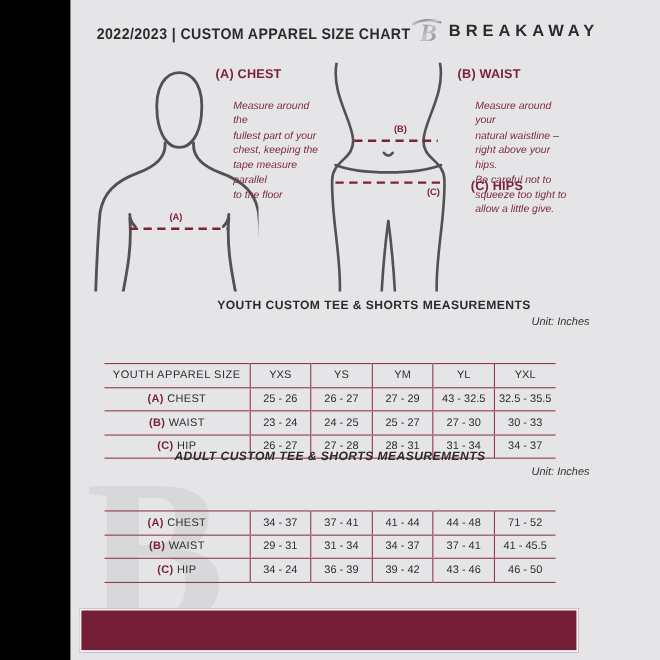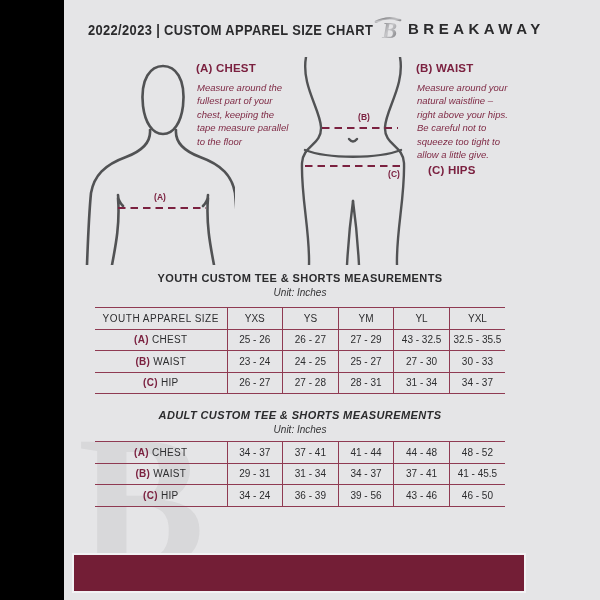--- a/index.html
+++ b/index.html
@@ -28,35 +28,35 @@
   .fig svg{display:block;}
   .marker{
     position:absolute;font-size:8.5px;font-weight:700;color:#7b2140;
     width:26px;text-align:center;
   }
   
   .guide-block{position:absolute;}
   .guide-head{font-size:11.5px;font-weight:700;color:#7b2140;margin:0 0 7px 0;letter-spacing:.2px;}
   .guide-body{
     font-size:9.5px;font-style:italic;color:#7f2a45;line-height:1.42;
-    white-space:pre-line;margin:1px;
+    white-space:pre-line;margin:16px;
   }
   
   .sect-title{
     position:absolute;left:0;width:472px;text-align:center;font-weight:700;
     font-size:11px;color:#2b2b2d;letter-spacing:.4px;
   }
   .sect-unit{
-    position:absolute;left:0;width:472px;text-align:center;font-style:italic;
+    position:absolute;left:0;width:472px;text-align:right;font-style:italic;
     font-size:10px;color:#333335;
   }
   
   table.size{
     position:absolute;left:31px;width:410px;border-collapse:collapse;table-layout:fixed;
-    border-top:1.5px solid #8f3a52;border-bottom:1.5px solid #8f3a52;
+    border-top:1.5px solid #8f3a52;border-bottom:1.5px solid #8f3a52;margin-top:23px;
   }
   table.size col.c0{width:132px;}
   table.size td,table.size th{
     height:20.5px;padding:0;font-size:10px;color:#2d2d2f;text-align:center;
     border-bottom:1.5px solid #8f3a52;font-weight:400;
   }
   table.size td:not(:first-child),table.size th:not(:first-child){border-left:1.5px solid #8f3a52;}
   table.size tr:last-child td{border-bottom:none;}
   th.firstcell{
     text-align:left;padding-left:9px;font-size:9.5px;font-weight:400;letter-spacing:.5px;
@@ -146,21 +146,21 @@
 squeeze too tight to
 allow a little give.</p>
     </div>
 
     <div class="guide-block" style="left:364px;top:164px;width:118px;">
       <p class="guide-head">(C) HIPS</p>
     </div>
 
     <div class="watermark">B</div>
 
-    <div class="sect-title" style="top:272px;">YOUTH CUSTOM TEE &amp; SHORTS MEASUREMENTS</div>
+    <div class="sect-title" style="top:272px;padding-left:40px;">YOUTH CUSTOM TEE &amp; SHORTS MEASUREMENTS</div>
     <div class="sect-unit" style="top:287px;">Unit: Inches</div>
 
     <table class="size" style="top:307px;">
       <colgroup>
           <col class="c0">
           <col>
           <col>
           <col>
           <col>
           <col>
@@ -213,35 +213,35 @@
           <col>
           <col>
         </colgroup>
       <tbody>
       <tr>
         <td class="rowlabel"><span class="rkey">(A)</span> <span>CHEST</span></td>
         <td>34 - 37</td>
         <td>37 - 41</td>
         <td>41 - 44</td>
         <td>44 - 48</td>
-        <td>48 - 52</td>
+        <td>71 - 52</td>
       </tr>
       <tr>
         <td class="rowlabel"><span class="rkey">(B)</span> <span>WAIST</span></td>
         <td>29 - 31</td>
         <td>31 - 34</td>
         <td>34 - 37</td>
         <td>37 - 41</td>
         <td>41 - 45.5</td>
       </tr>
       <tr>
         <td class="rowlabel"><span class="rkey">(C)</span> <span>HIP</span></td>
         <td>34 - 24</td>
         <td>36 - 39</td>
-        <td>39 - 56</td>
+        <td>39 - 42</td>
         <td>43 - 46</td>
         <td>46 - 50</td>
       </tr>
     </tbody>
       </table>
 
     <div class="footer-bar"></div>
   </div>
 </div>
 

